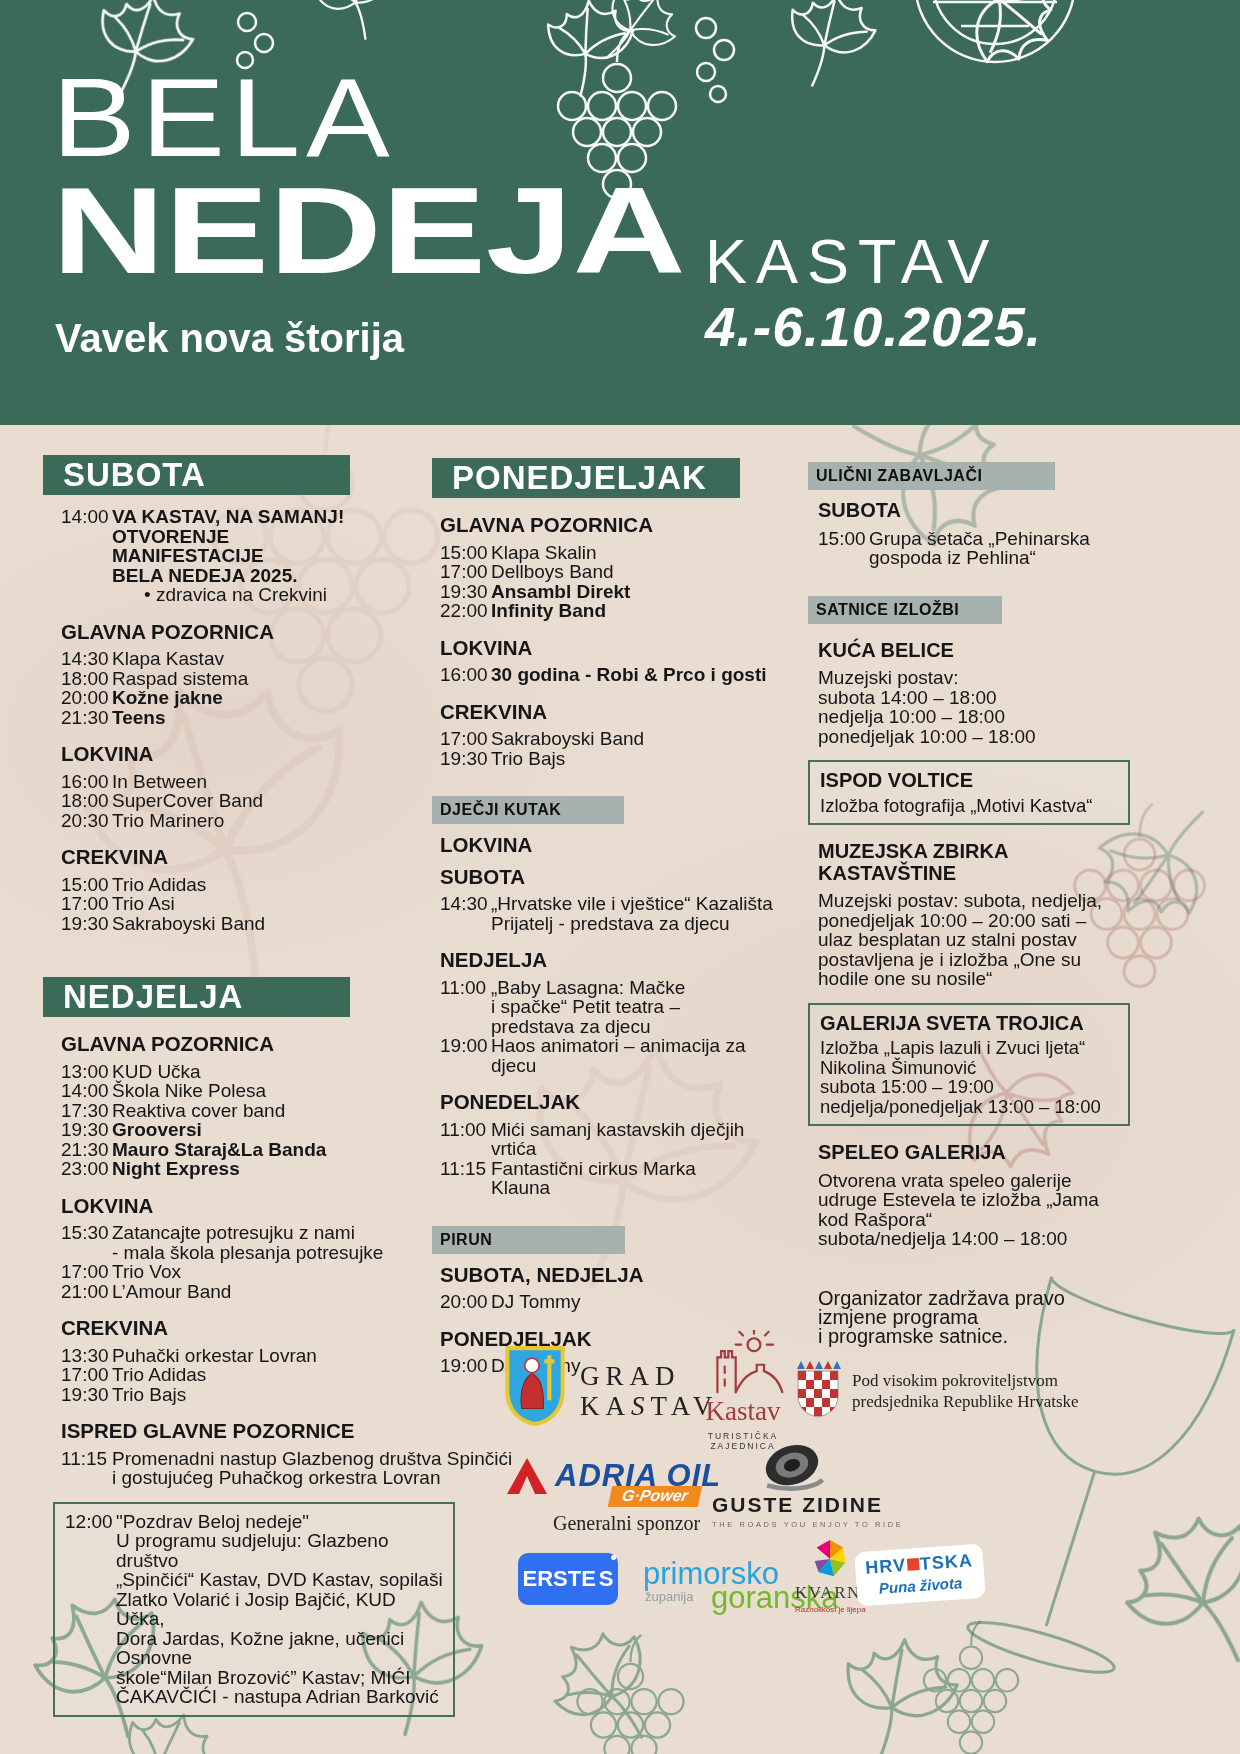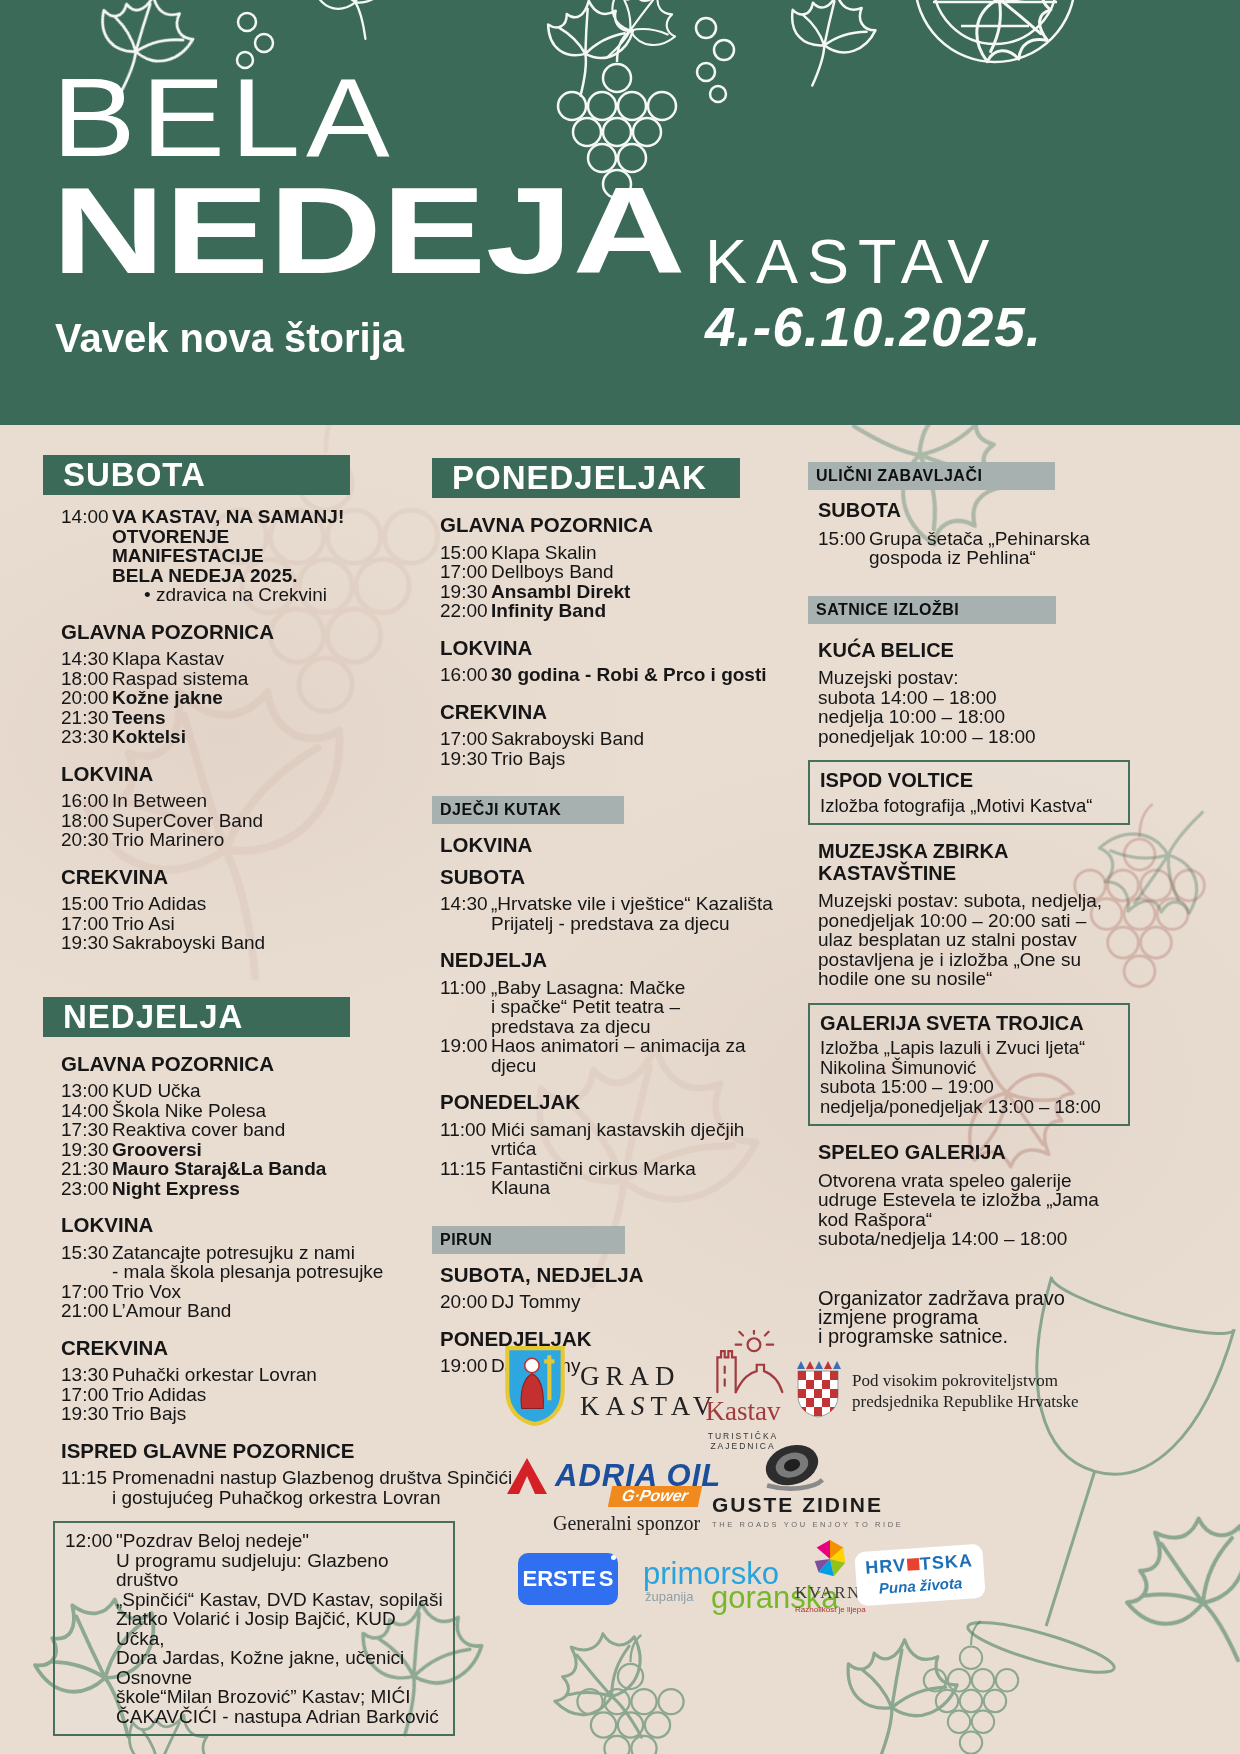--- a/index.html
+++ b/index.html
@@ -207,24 +207,20 @@
           <span class="n">Raspad sistema</span>
         </div>
         <div class="ev">
           <span class="t">20:00</span>
           <span class="n b">Kožne jakne</span>
         </div>
         <div class="ev">
           <span class="t">21:30</span>
           <span class="n b">Teens</span>
         </div>
-        <div class="ev">
-          <span class="t">23:30</span>
-          <span class="n b">Koktelsi</span>
-        </div>
       </div>
       <div class="venue">LOKVINA</div>
       <div class="events">
         <div class="ev">
           <span class="t">16:00</span>
           <span class="n">In Between</span>
         </div>
         <div class="ev">
           <span class="t">18:00</span>
           <span class="n">SuperCover Band</span>
@@ -424,21 +420,21 @@
   <div id="col3" class="col">
       <div class="greybar" style="width: 247px;">ULIČNI ZABAVLJAČI</div>
       <div class="venue tight">SUBOTA</div>
       <div class="events">
         <div class="ev">
           <span class="t">15:00</span>
           <span class="n">Grupa šetača „Pehinarska
 gospoda iz Pehlina“</span>
         </div>
       </div>
-      <div class="greybar" style="width: 248px;">SATNICE IZLOŽBI</div>
+      <div class="greybar" style="width: 194px;">SATNICE IZLOŽBI</div>
       <div class="venue">KUĆA BELICE</div>
       <div class="para">Muzejski postav:
 subota 14:00 – 18:00
 nedjelja 10:00 – 18:00
 ponedjeljak 10:00 – 18:00</div>
       <div class="box">
         <div class="venue">ISPOD VOLTICE</div>
         <div class="para">Izložba fotografija „Motivi Kastva“</div>
       </div>
       <div class="venue">MUZEJSKA ZBIRKA

